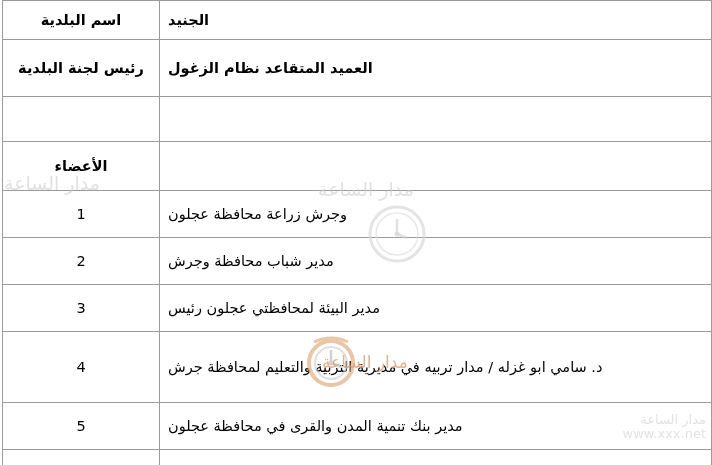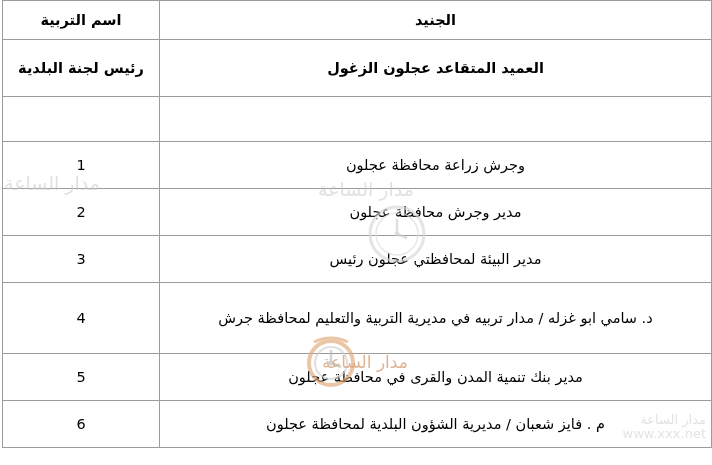--- a/index.html
+++ b/index.html
@@ -79,21 +79,21 @@
     background: transparent;
   }
   table.doc td {
     border: 1px solid #9b9b9b;
     padding: 5px 8px;
     vertical-align: middle;
     font-size: 14.5px;
     line-height: 24px;
   }
   .col-label { width: 140px; text-align: center; font-weight: bold; }
-  .col-value { text-align: center; }
+  .col-value { text-align: left; }
   .num-cell { width: 140px; text-align: center; font-weight: normal; direction: ltr; }
 
   tr.row-title td { height: 28px; }
   tr.row-head td { height: 46px; margin-left: 40px; }
   tr.row-blank td { height: 34px; }
   tr.row-members-label td { height: 38px; }
   tr.row-member td { height: 36px; }
   tr.row-member-tall td { height: 60px; }
 
   .bold { font-weight: bold; }
@@ -128,41 +128,45 @@
     <path d="M14 12 q17 -8 34 0" fill="none" stroke="#e0a878" stroke-width="3"></path>
   </svg>
 </div>
 <div class="wm-logo-text t1">مدار الساعة</div>
 
 <table class="doc">
   <tbody>
 
     <tr class="row-title">
       <td class="col-value bold">الجنيد</td>
-      <td class="col-label bold">اسم التربية</td>
+      <td class="col-label bold">اسم البلدية</td>
     </tr>
 
     <tr class="row-head">
-      <td class="col-value bold">العميد المتقاعد عجلون الزغول</td>
+      <td class="col-value bold">العميد المتقاعد نظام الزغول</td>
       <td class="col-label bold">رئيس لجنة البلدية</td>
     </tr>
 
     <tr class="row-blank">
       <td class="col-value"></td>
       <td class="col-label"></td>
     </tr>
 
+    <tr class="row-members-label">
+      <td class="col-value"></td>
+      <td class="col-label bold">الأعضاء</td>
+    </tr>
 
     <tr class="row-member">
       <td class="col-value">وجرش زراعة محافظة عجلون</td>
       <td class="num-cell">1</td>
     </tr>
 
     <tr class="row-member">
-      <td class="col-value">مدير وجرش محافظة عجلون</td>
+      <td class="col-value">مدير شباب محافظة وجرش</td>
       <td class="num-cell">2</td>
     </tr>
 
     <tr class="row-member">
       <td class="col-value">مدير البيئة لمحافظتي عجلون رئيس</td>
       <td class="num-cell">3</td>
     </tr>
 
     <tr class="row-member-tall">
       <td class="col-value">د. سامي ابو غزله / مدار تربيه في مديرية التربية والتعليم لمحافظة جرش</td>

